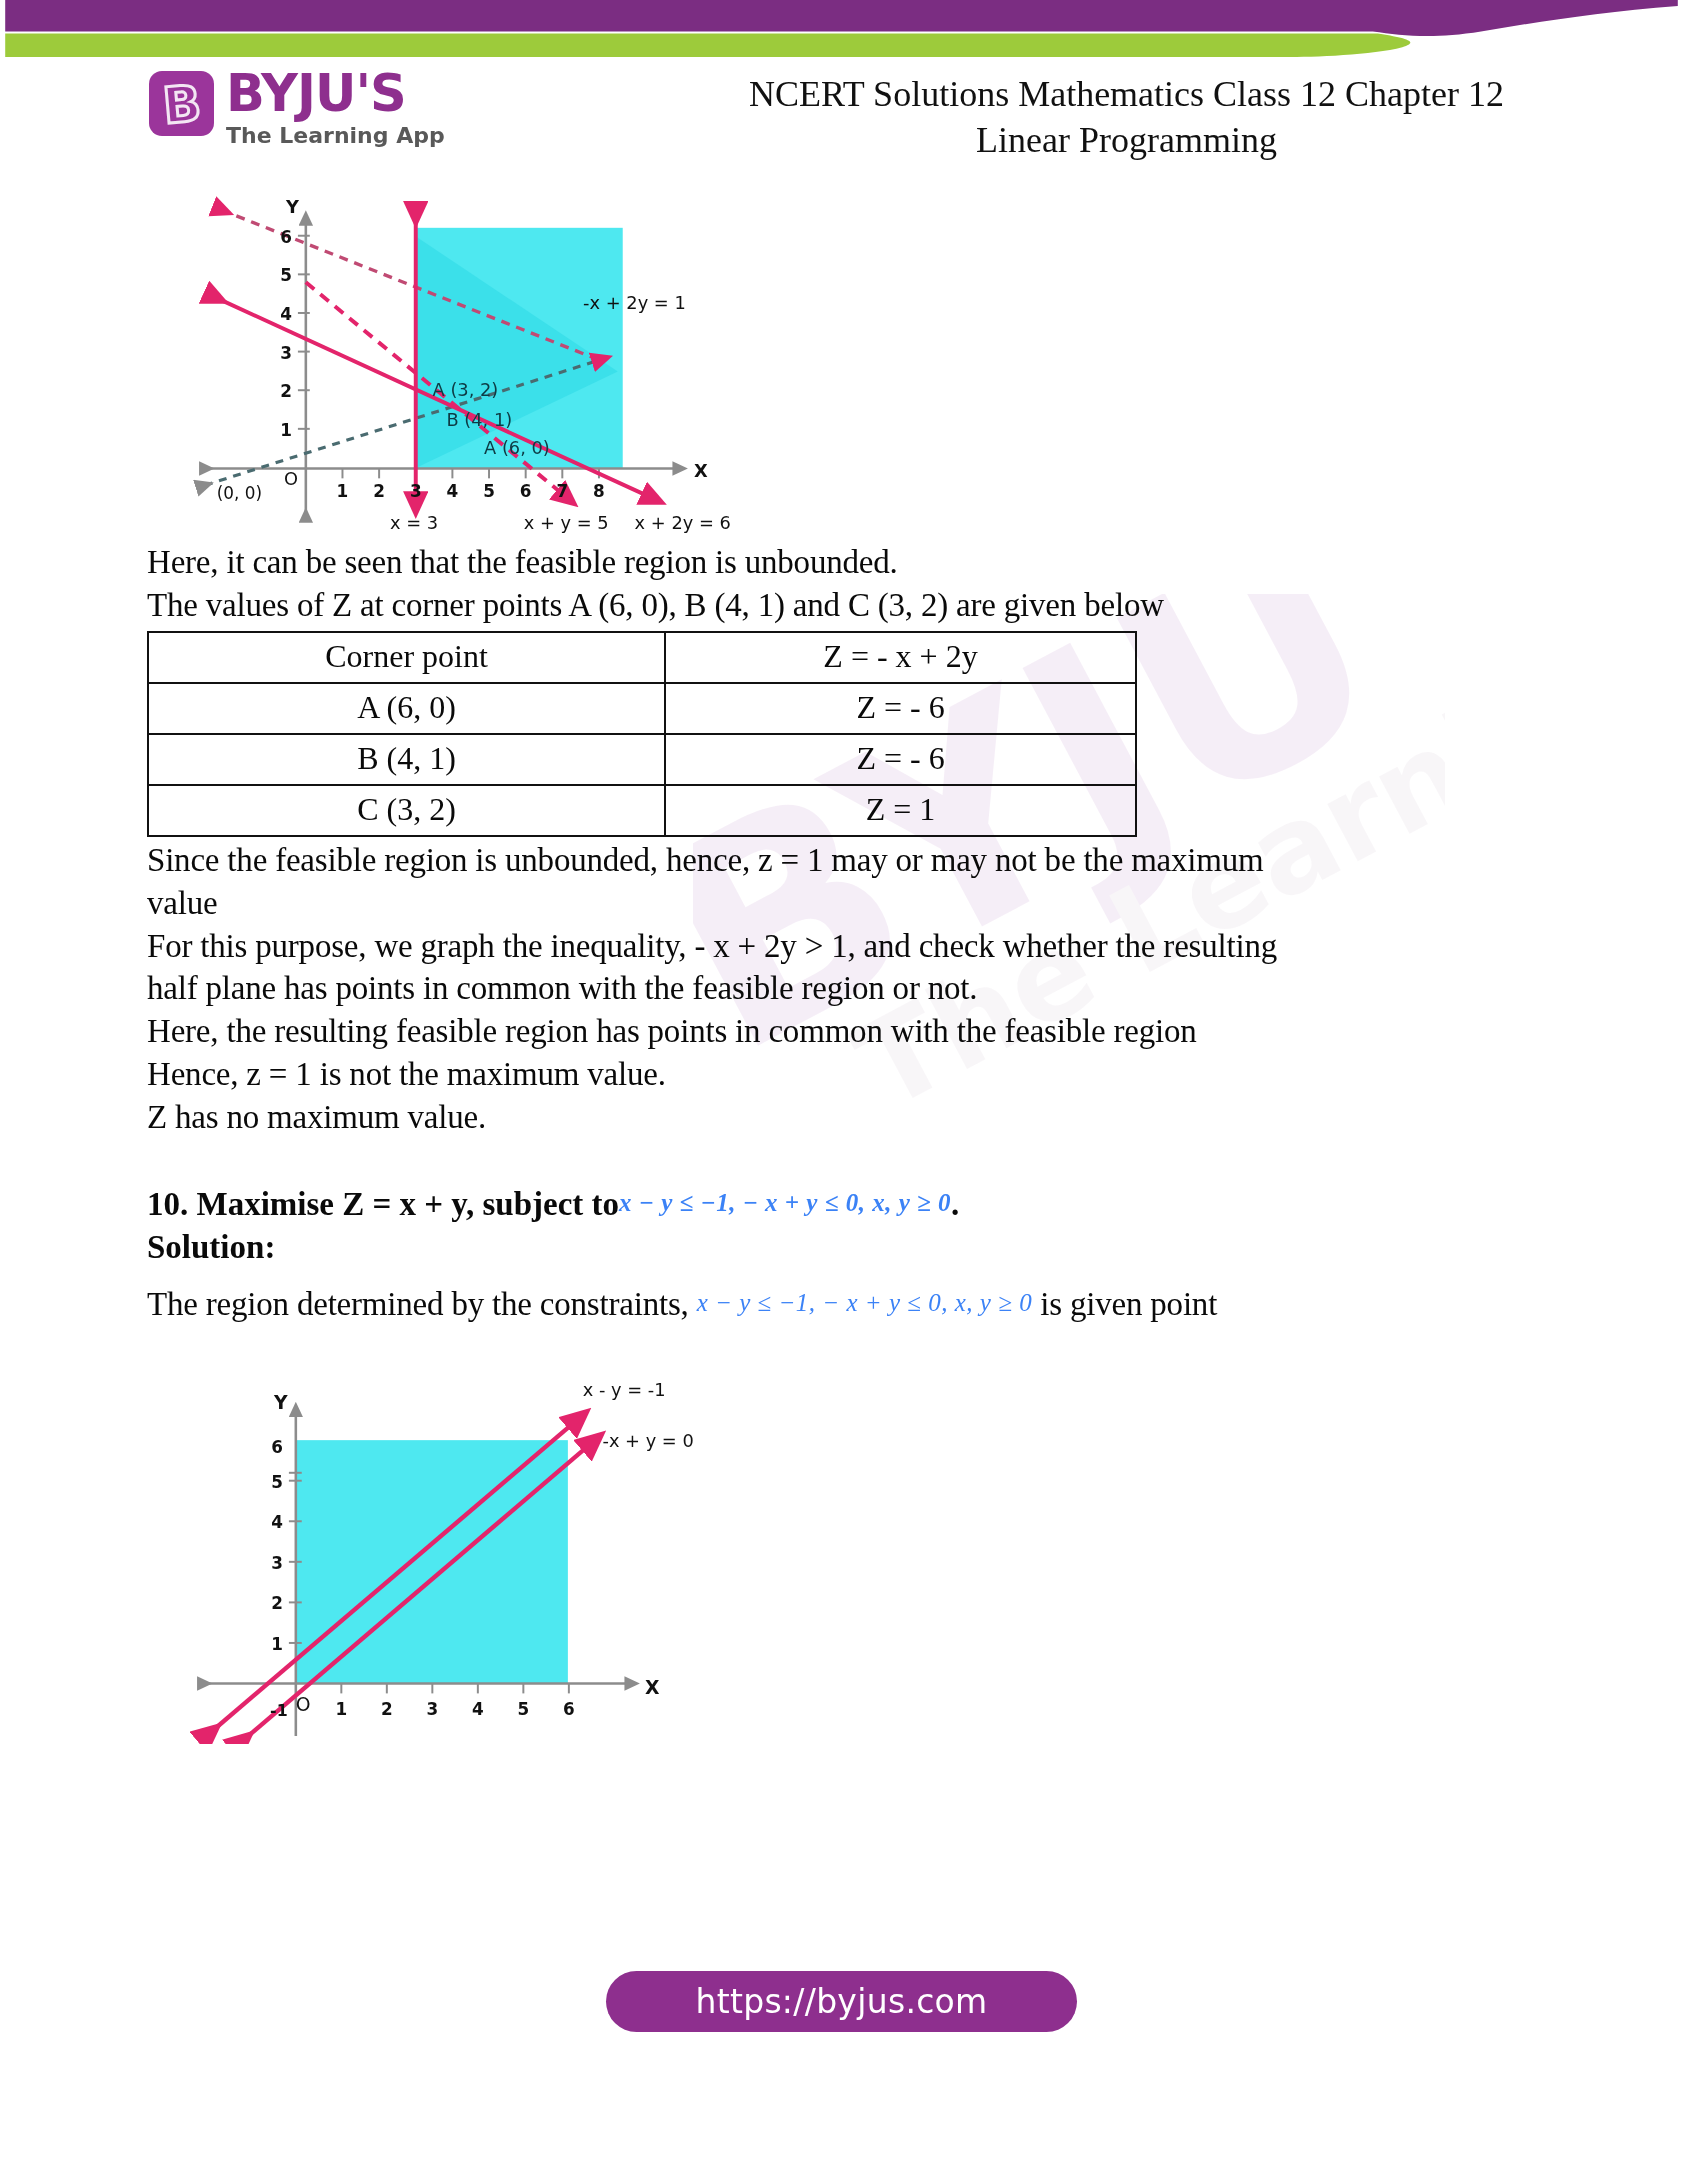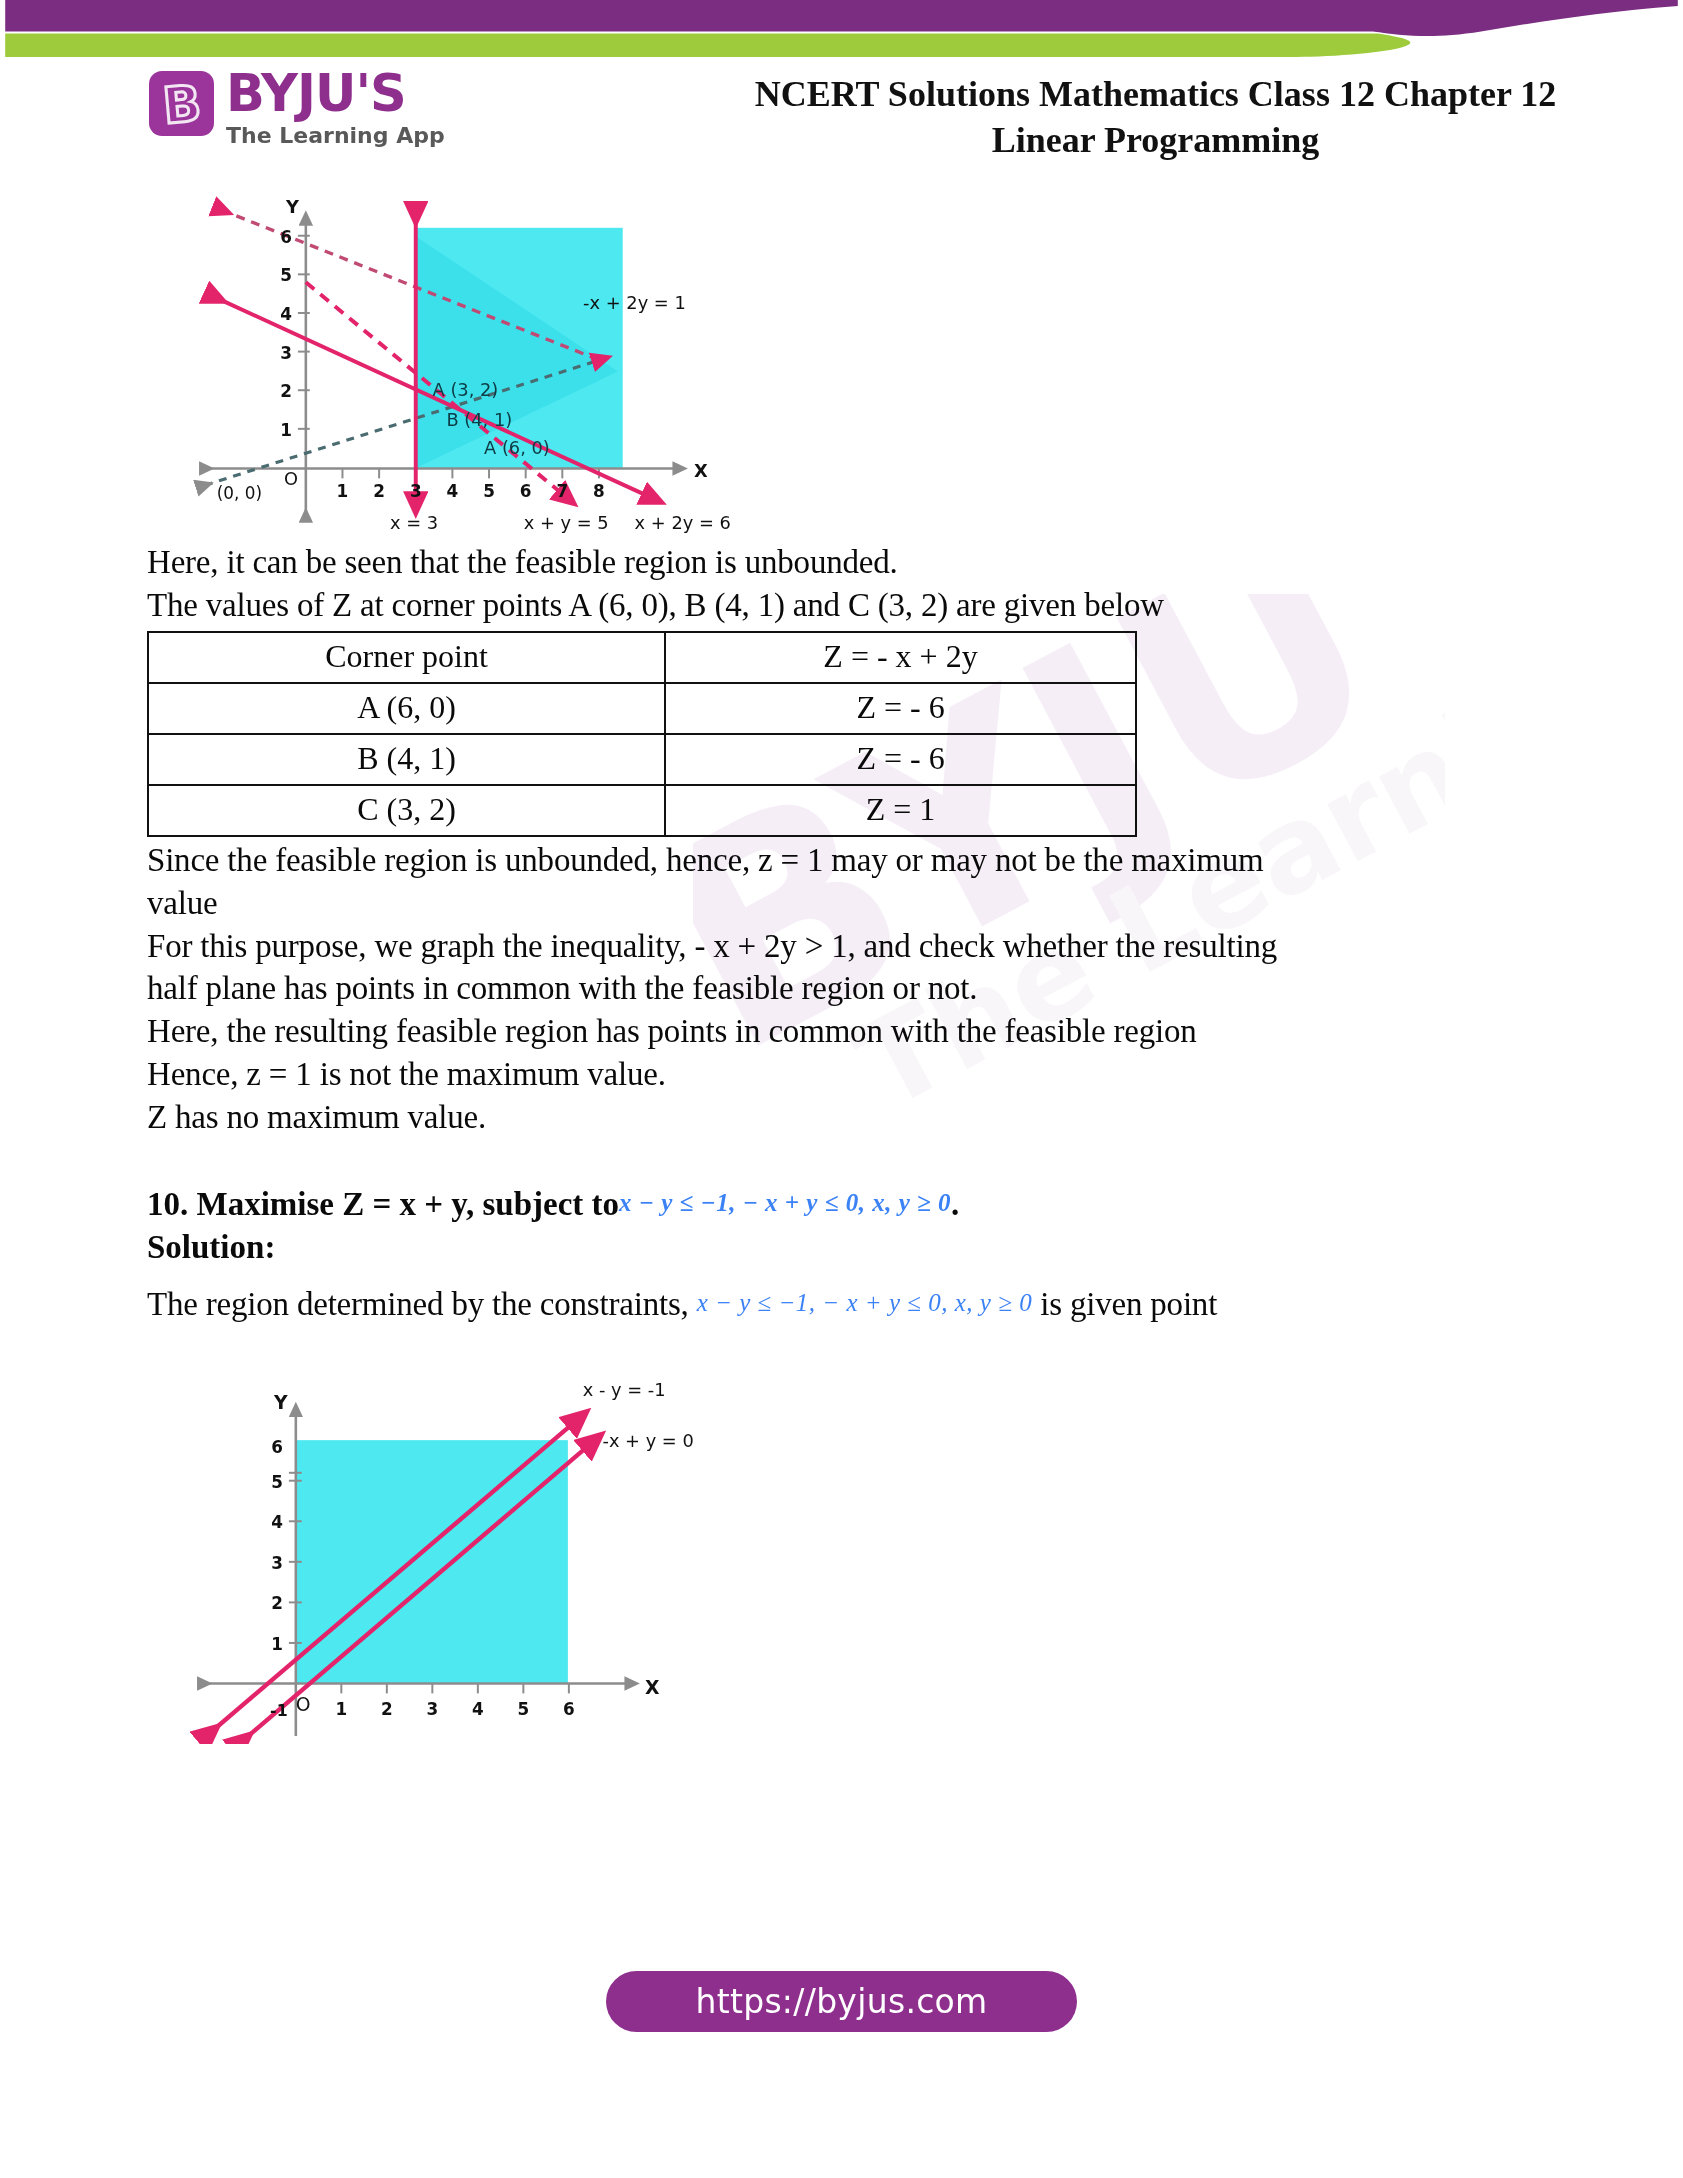--- a/index.html
+++ b/index.html
@@ -74,25 +74,25 @@
     font-weight: bold;
     color: #595959;
     margin-top: 6px;
     letter-spacing: 0px;
   }
 
   
   .doc-title {
     position: absolute;
     top: 71px;
-    left: 700px;
+    left: 671px;
     width: 911px;
     text-align: center;
     font-family: "Liberation Serif", serif;
-    font-weight: bold;
+    font-weight: normal;
     font-size: 36px;
     color: #111111;
     line-height: 1.28;
     z-index: 6;
   }
 
   
   .watermark {
     position: absolute;
     left: 693px;

